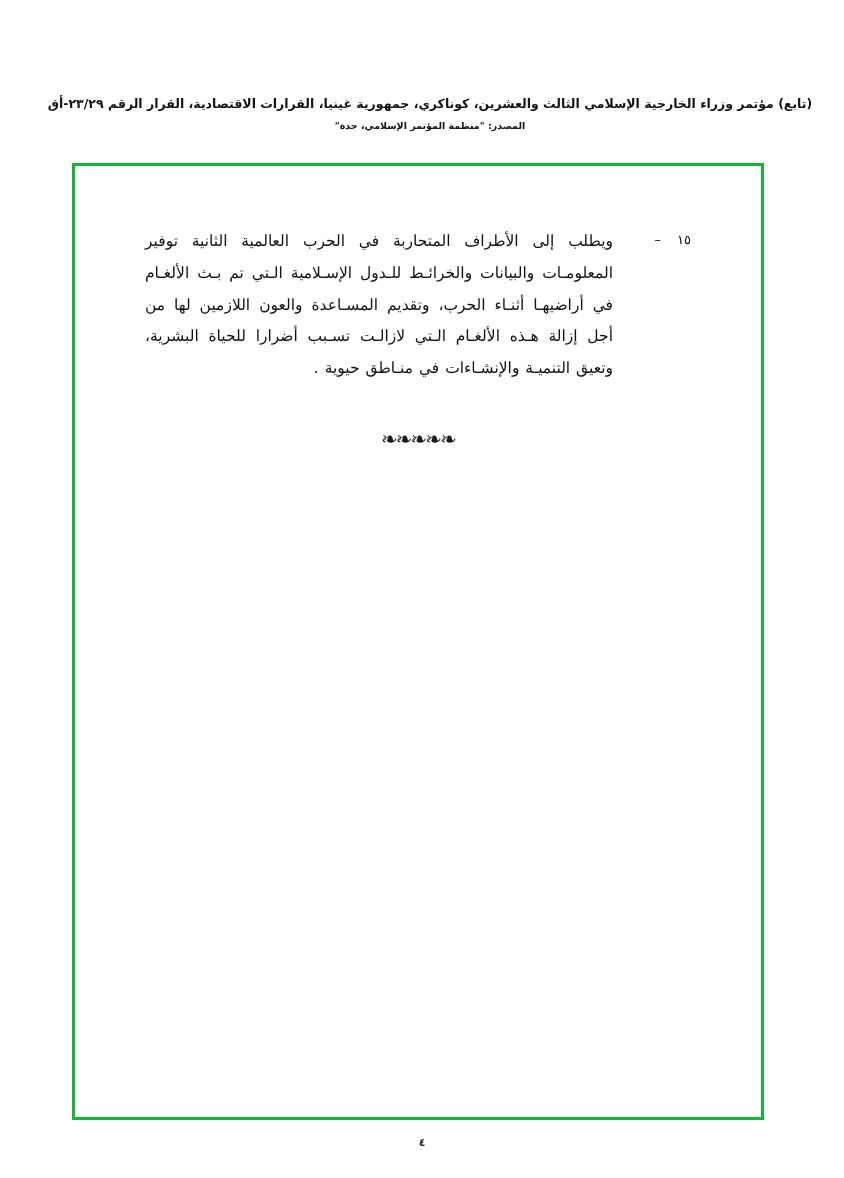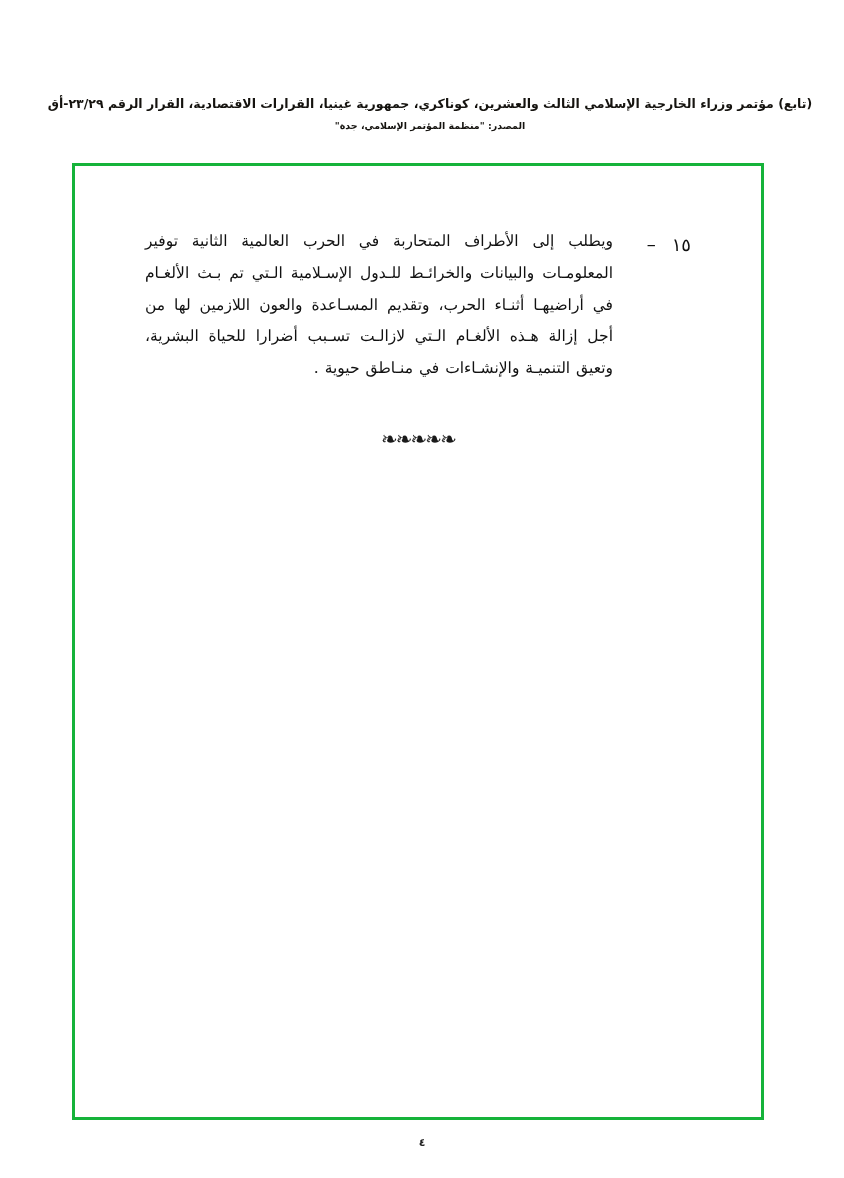--- a/index.html
+++ b/index.html
@@ -72,21 +72,21 @@
   .clause {
     display: flex;
     flex-direction: row;
     align-items: flex-start;
     direction: rtl;
   }
   .clause-marker {
     flex: 0 0 auto;
     width: 78px;
     text-align: right;
-    font-size: 18px;
+    font-size: 13px;
     line-height: 2.1;
     white-space: nowrap;
     padding-left: 4px;
     box-sizing: border-box;
   }
   .clause-num {
     display: inline-block;
     margin-left: 16px;
   }
   .clause-dash {

